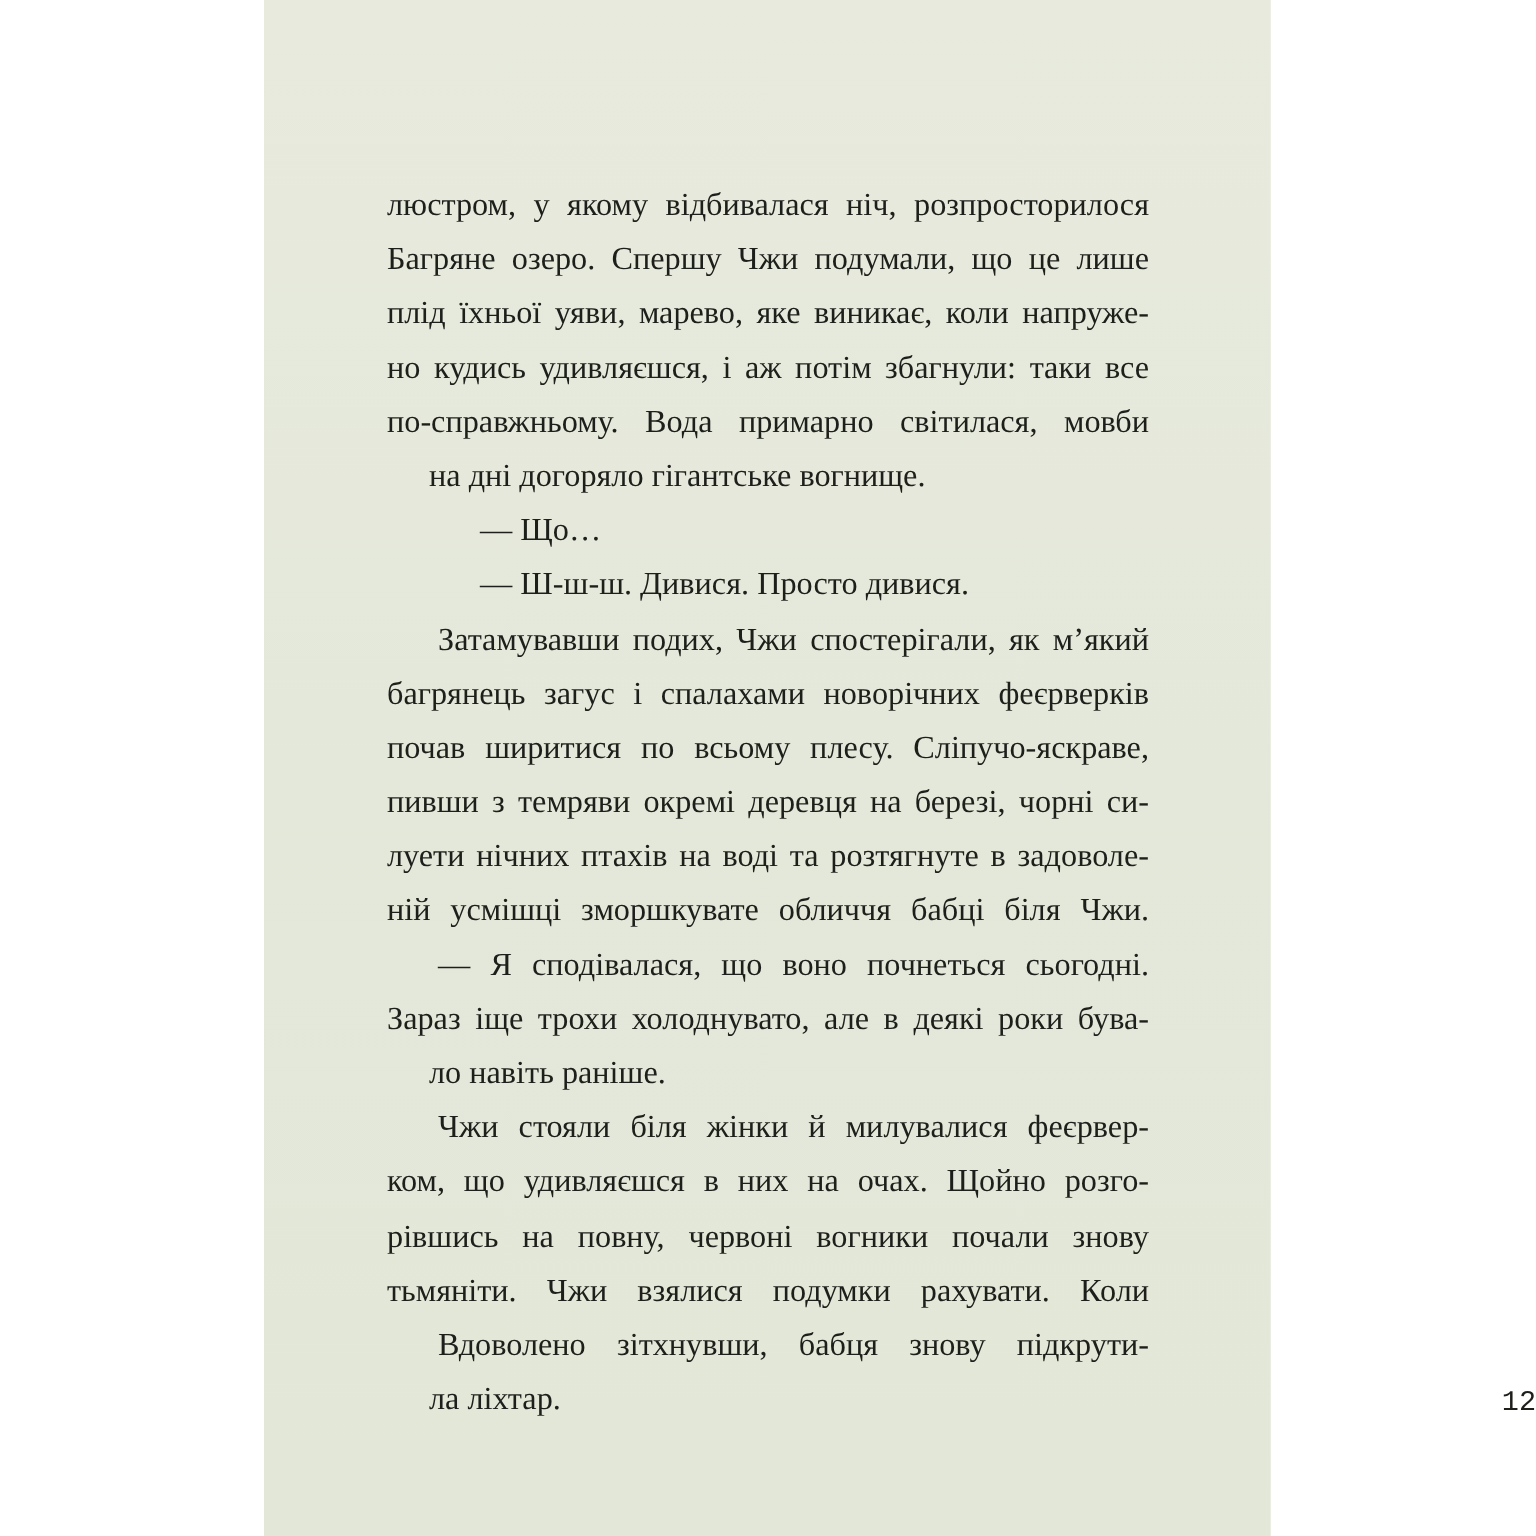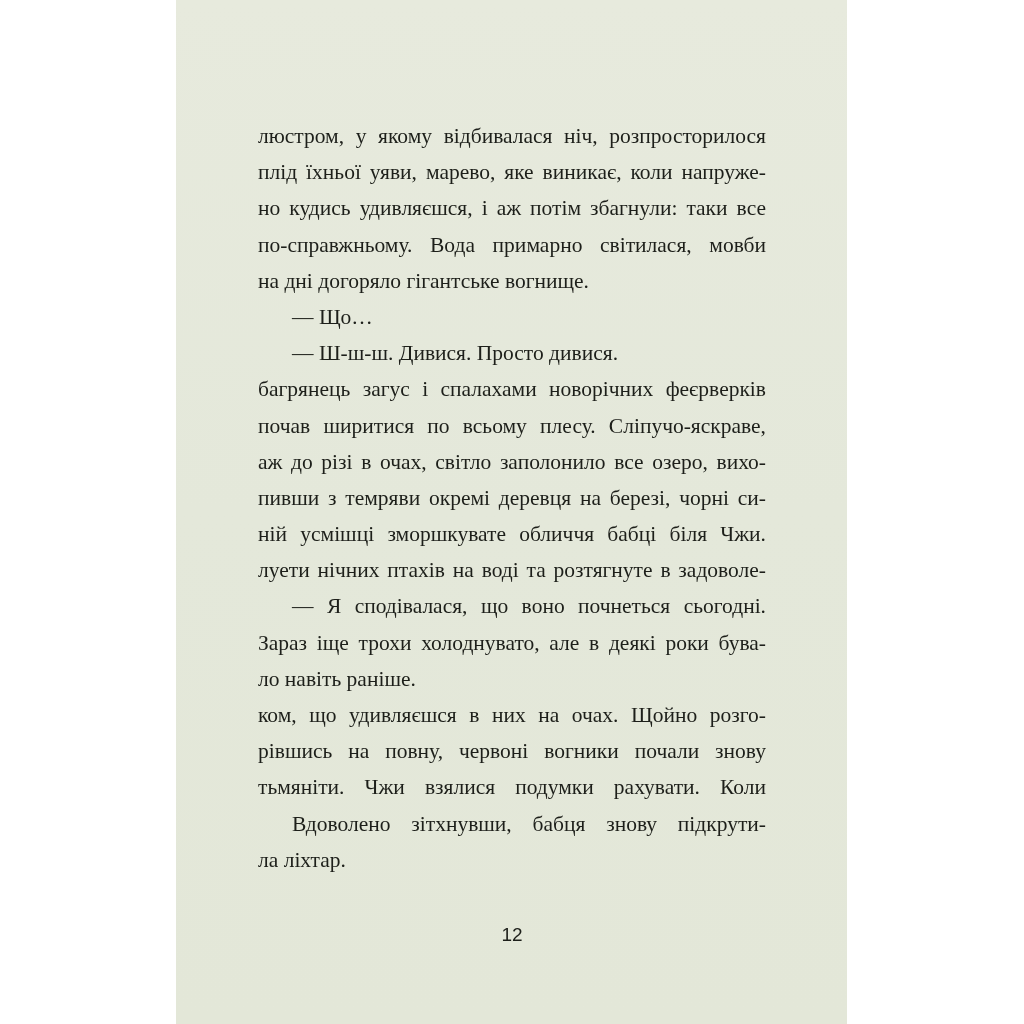--- a/index.html
+++ b/index.html
@@ -31,57 +31,60 @@
   }
   .line {
     display: block;
     white-space: nowrap;
     text-align: justify;
     text-align-last: justify;
     height: 36.2px;
   }
   .line.last {
     text-align-last: left;
+    margin-left: 28px;
   }
   .line.indent {
     padding-left: 34px;
   }
   .page-number {
     position: absolute;
     left: 0;
     width: 1024px;
     top: 924px;
-    text-align: center;
-    font-family: Liberation Sans, sans-serif;
+    text-align: right;
+    font-family: Liberation Mono, monospace;
     font-size: 19px;
     color: #1d1f1a;
   }
 </style>
 </head>
 <body>
 
 <div class="page"></div>
 
 <div class="text-block">
   <span class="line">люстром, у якому відбивалася ніч, розпросторилося</span>
+  <span class="line">Багряне озеро. Спершу Чжи подумали, що це лише</span>
   <span class="line">плід їхньої уяви, марево, яке виникає, коли напруже-</span>
   <span class="line">но кудись удивляєшся, і аж потім збагнули: таки все</span>
   <span class="line">по-справжньому. Вода примарно світилася, мовби</span>
   <span class="line last">на дні догоряло гігантське вогнище.</span>
   <span class="line indent last">— Що…</span>
   <span class="line indent last">— Ш-ш-ш. Дивися. Просто дивися.</span>
+  <span class="line indent">Затамувавши подих, Чжи спостерігали, як м’який</span>
   <span class="line">багрянець загус і спалахами новорічних феєрверків</span>
   <span class="line">почав ширитися по всьому плесу. Сліпучо-яскраве,</span>
-  <span class="line">аж до різі в очах, світло заполонило все озеро, вихо-</span>
   <span class="line">пивши з темряви окремі деревця на березі, чорні си-</span>
+  <span class="line">луети нічних птахів на воді та розтягнуте в задоволе-</span>
   <span class="line">ній усмішці зморшкувате обличчя бабці біля Чжи.</span>
-  <span class="line">луети нічних птахів на воді та розтягнуте в задоволе-</span>
   <span class="line indent">— Я сподівалася, що воно почнеться сьогодні.</span>
   <span class="line">Зараз іще трохи холоднувато, але в деякі роки бува-</span>
   <span class="line last">ло навіть раніше.</span>
+  <span class="line indent">Чжи стояли біля жінки й милувалися феєрвер-</span>
   <span class="line">ком, що удивляєшся в них на очах. Щойно розго-</span>
   <span class="line">рівшись на повну, червоні вогники почали знову</span>
   <span class="line">тьмяніти. Чжи взялися подумки рахувати. Коли</span>
   <span class="line indent">Вдоволено зітхнувши, бабця знову підкрути-</span>
   <span class="line last">ла ліхтар.</span>
 </div>
 
 <div class="page-number">12</div>
 
 </body></html>

